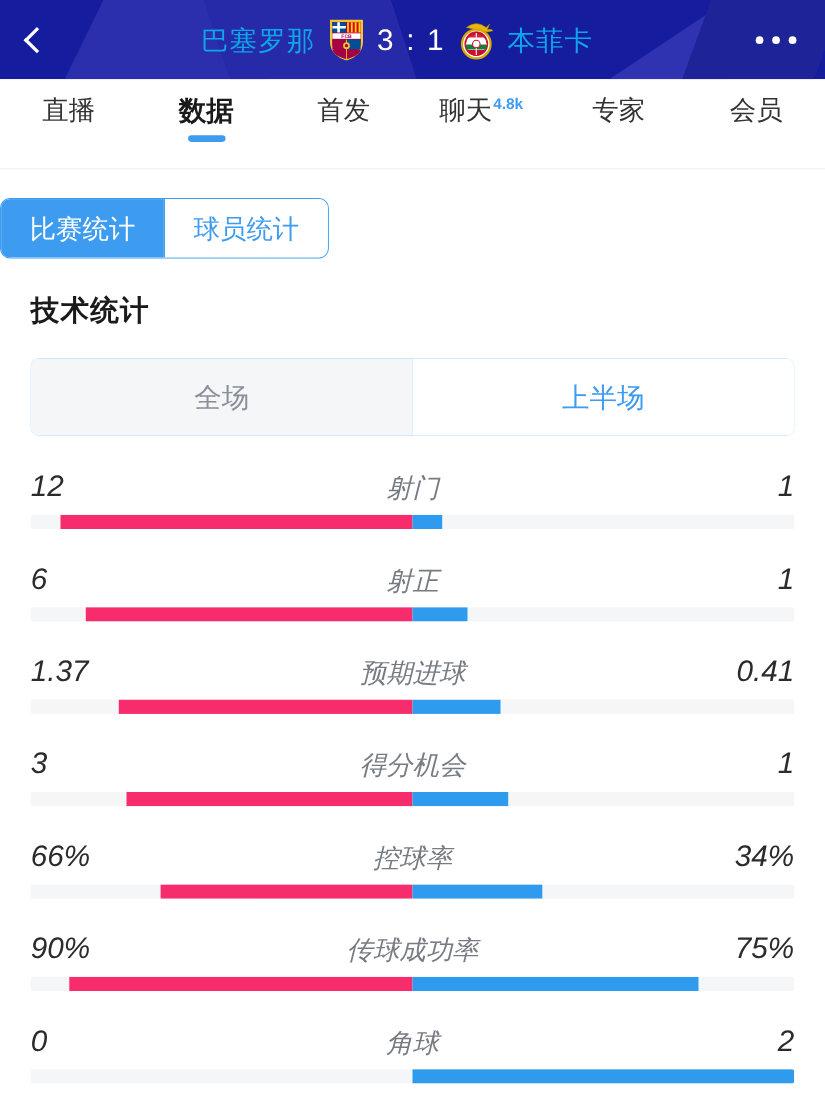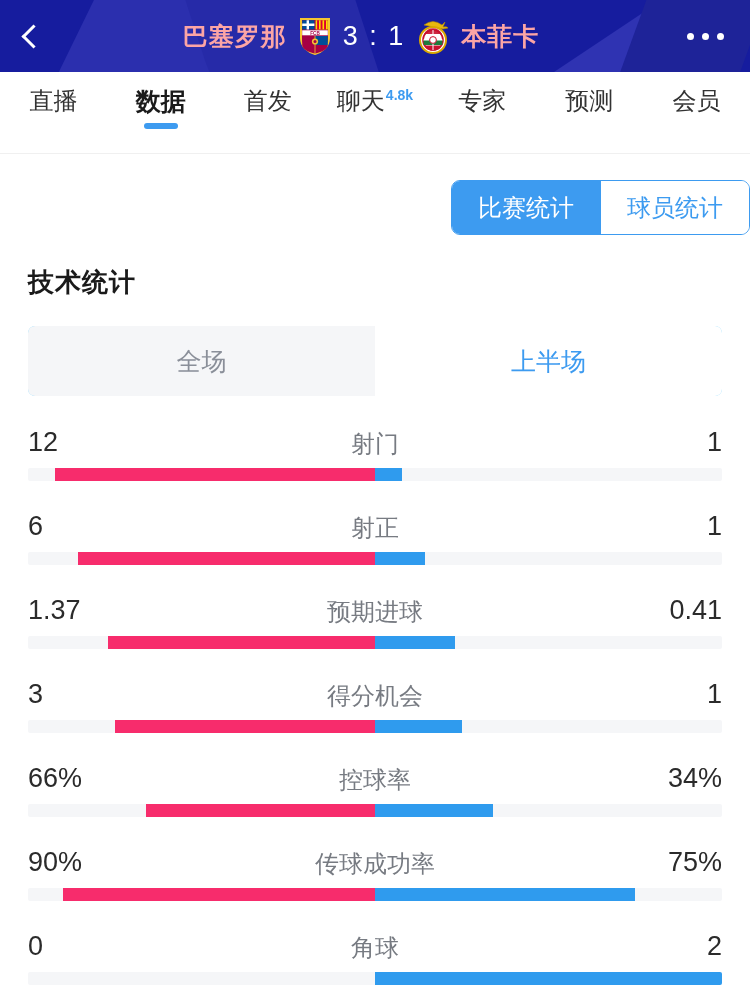--- a/index.html
+++ b/index.html
@@ -56,23 +56,22 @@
     transform:rotate(45deg);
     margin-left:5px;
   }
   .title-wrap {
     position:relative; z-index:3;
     flex:1;
     display:flex; align-items:center; justify-content:center;
     gap:11px;
   }
   .team-name {
-    color:#fca5a5; font-size:25px; letter-spacing:1px;
+    color:#0ea5e9; font-size:25px; letter-spacing:1px;
     white-space:nowrap;
-    font-weight:bold;
   }
   .score {
     color:#ffffff; font-size:27px; font-weight:400;
     letter-spacing:2px; white-space:nowrap;
   }
   .crest { width:34px; height:38px; display:block; }
   .more-btn {
     position:relative; z-index:3;
     width:90px; height:72px;
     display:flex; align-items:center; justify-content:center;
@@ -118,21 +117,21 @@
   .nav-underline {
     position:absolute;
     bottom:13px;
     width:34px; height:6px;
     border-radius:3px;
     background:#3D9BF0;
   }
 
   
   .seg-wrap {
-    display:flex; justify-content:flex-end;
+    display:flex; justify-content:flex-start;
     margin-top:26px;
   }
   .segmented {
     display:flex;
     border:1.6px solid #3D9BF0;
     border-radius:9px;
     overflow:hidden;
     height:55px;
   }
   .seg {
@@ -179,20 +178,21 @@
     color:#3D9BF0;
     font-weight:normal;
   }
 
   
   .stats { margin-top:20px; }
   .stat-row {
     height:84px;
     position:relative;
     padding:0 28px;
+    font-style:italic;
   }
   .stat-head {
     display:flex;
     align-items:center;
     justify-content:space-between;
     height:52px;
   }
   .stat-val {
     font-size:27px;
     color:#2b2b2b;
@@ -294,23 +294,20 @@
     <div class="nav-item">
       <span class="nav-label">首发</span>
     </div>
     <div class="nav-item">
       <span class="nav-label"><span>聊天</span><span class="nav-badge">4.8k</span></span>
     </div>
     <div class="nav-item">
       <span class="nav-label">专家</span>
     </div>
     <div class="nav-item">
-      <span class="nav-label">预测</span>
-    </div>
-    <div class="nav-item">
       <span class="nav-label">会员</span>
     </div>
   </div>
 
   <div class="seg-wrap">
     <div class="segmented">
       <div class="seg active">比赛统计</div>
       <div class="seg">球员统计</div>
     </div>
   </div>

